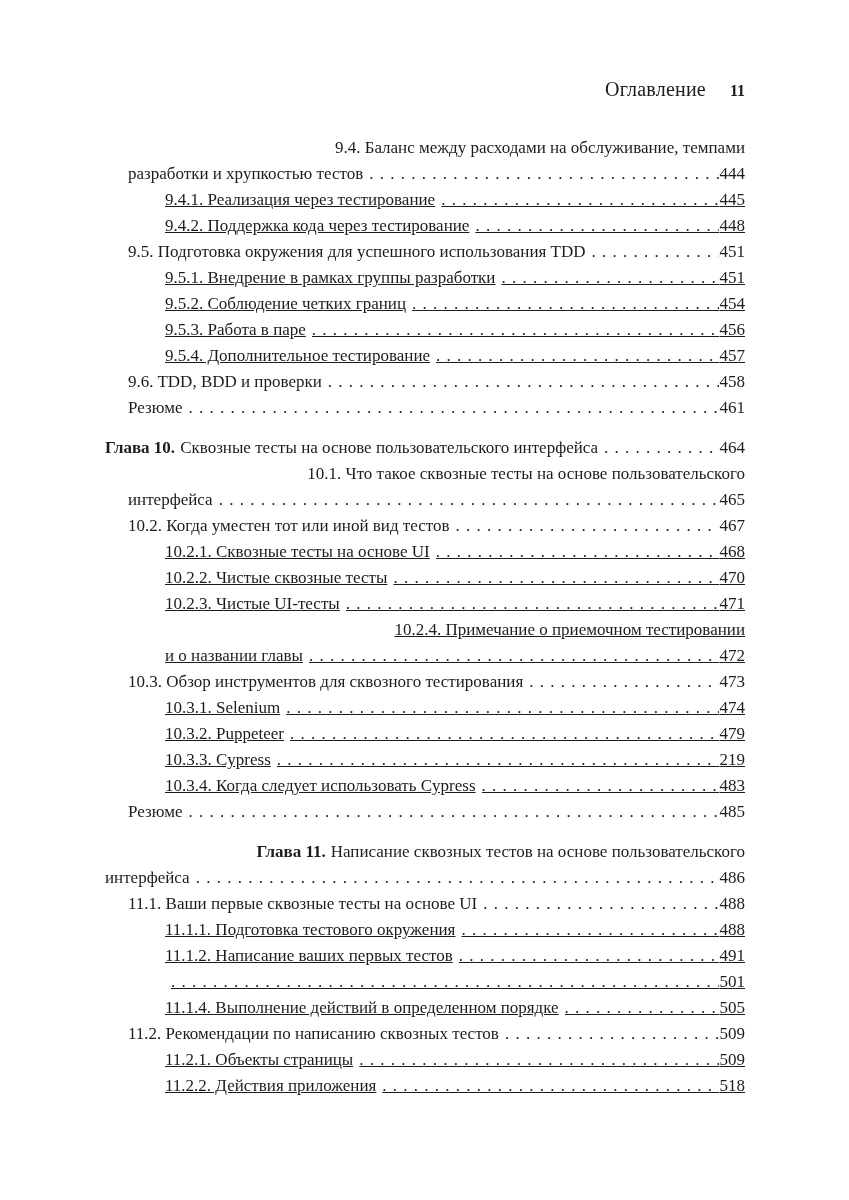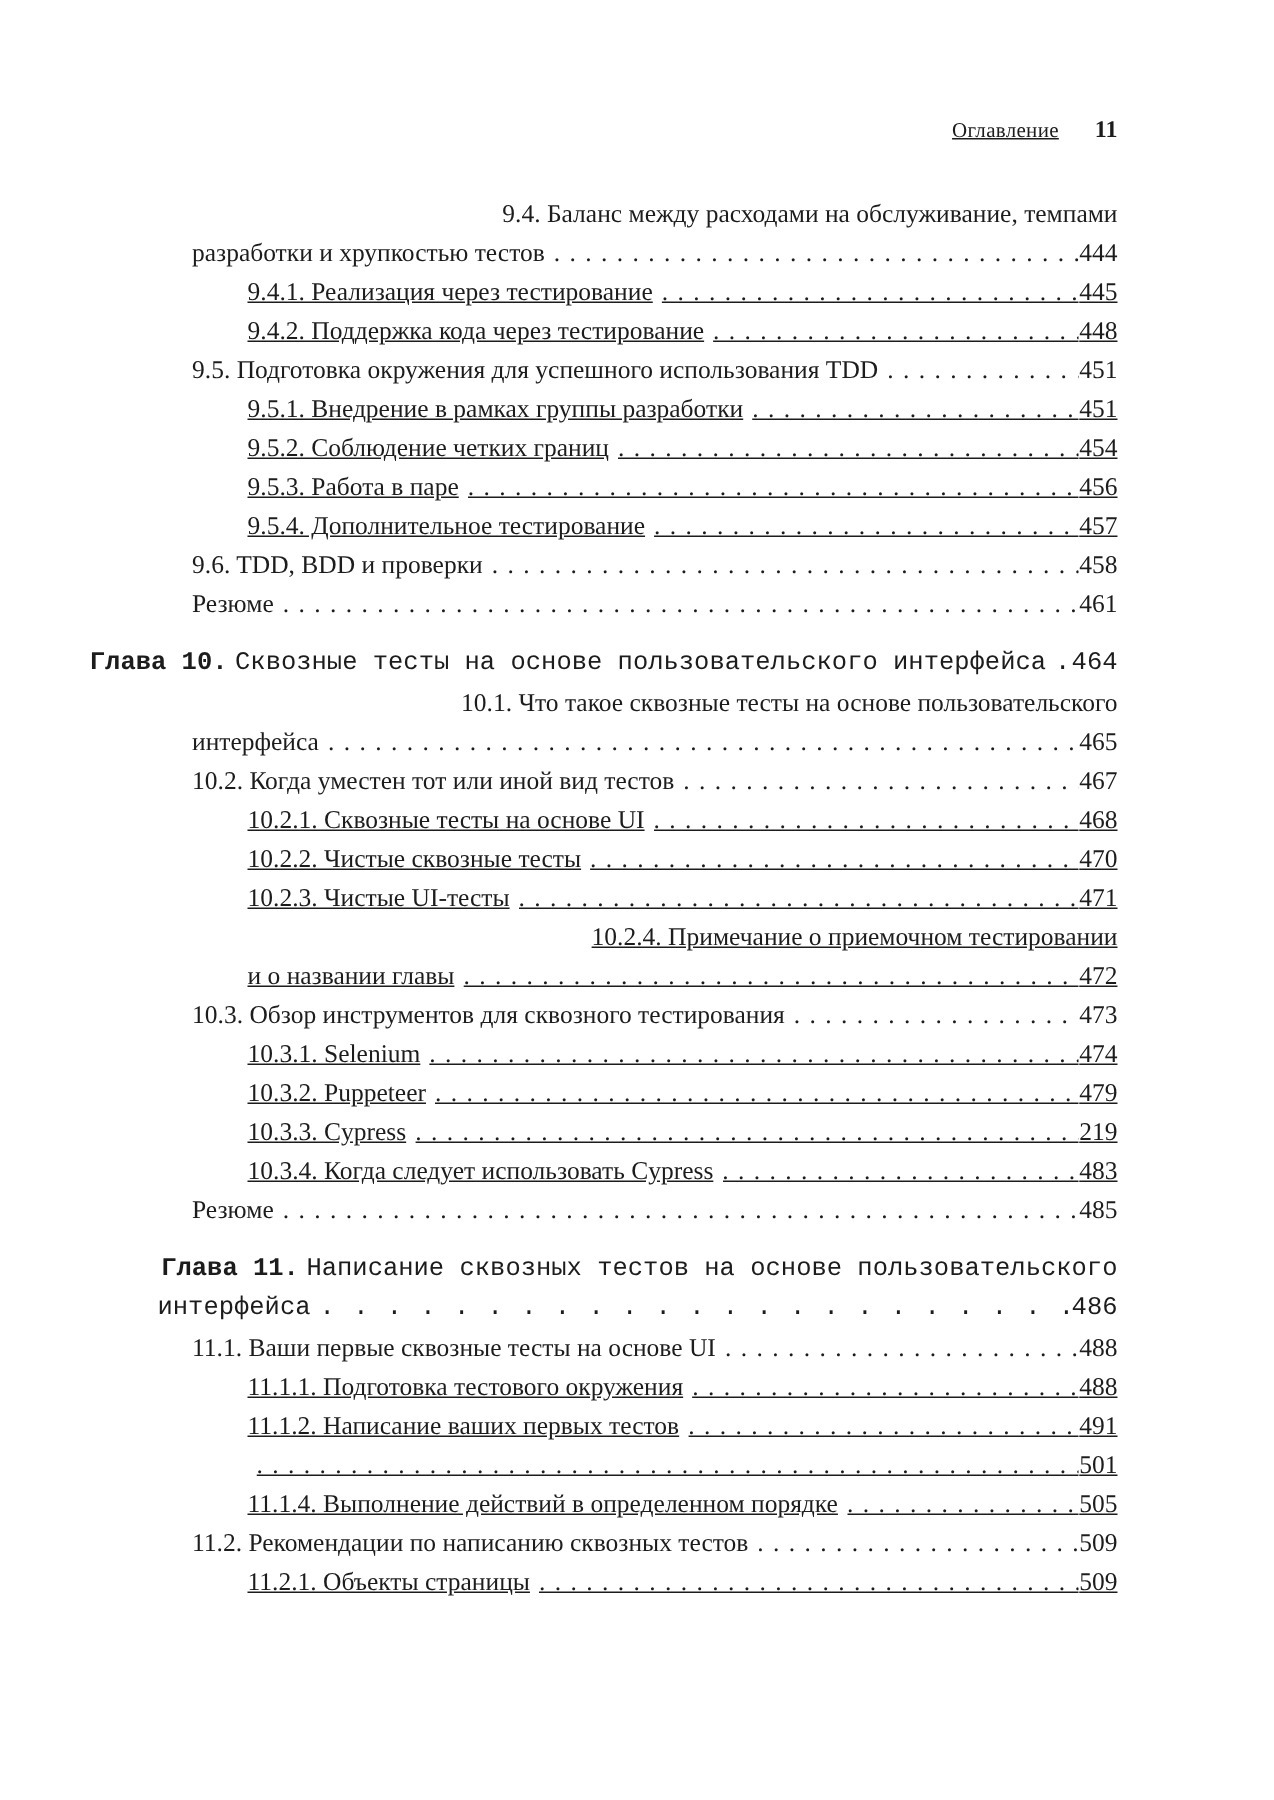--- a/index.html
+++ b/index.html
@@ -19,37 +19,36 @@
     overflow: hidden;
   }
   .running-head {
     display: flex;
     justify-content: flex-end;
     align-items: baseline;
     gap: 24px;
     margin-bottom: 34px;
   }
   .running-head .rh-title {
-    font-size: 14px;
+    font-size: 20px;
     letter-spacing: 0.2px;
-    text-decoration: underline;
   }
   .running-head .rh-page {
     font-size: 16px;
     font-weight: bold;
   }
   .toc {
     font-size: 17px;
     line-height: 26px;
   }
   .toc-entry { }
   .toc-entry.level-0 { padding-left: 0; }
   .toc-entry.level-1 { padding-left: 23px; }
   .toc-entry.level-2 { padding-left: 60px; text-decoration: underline; }
-  .toc-entry.space-before { margin-top: 14px; font-family: Liberation Mono, monospace; }
+  .toc-entry.space-before { margin-top: 14px; }
   .toc-line {
     display: flex;
     align-items: baseline;
     white-space: nowrap;
     justify-content: flex-end;
   }
   .chapter-prefix {
     font-weight: bold;
     padding-right: 5px;
   }
@@ -306,14 +305,21 @@
           <span class="pagenum">509</span>
         </div>
       </div>
       <div class="toc-entry level-2">
         <div class="toc-line">
           <span class="entry-text">11.2.1. Объекты страницы</span>
           <span class="leader"></span>
           <span class="pagenum">509</span>
         </div>
       </div>
+      <div class="toc-entry level-2">
+        <div class="toc-line">
+          <span class="entry-text">11.2.2. Действия приложения</span>
+          <span class="leader"></span>
+          <span class="pagenum">518</span>
+        </div>
+      </div>
     </div>
 </div>
 
 </body></html>

